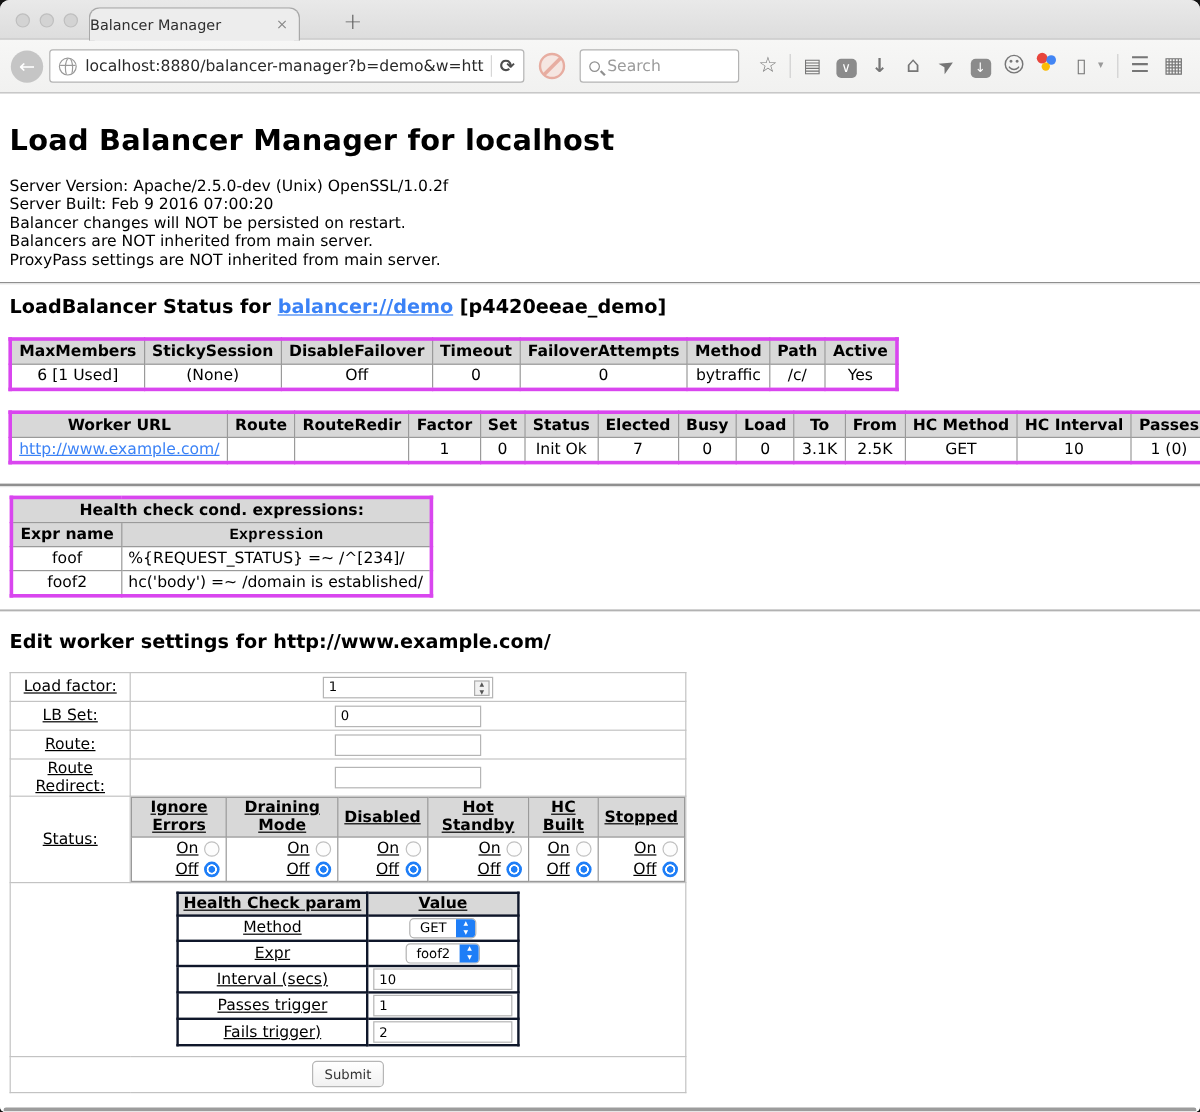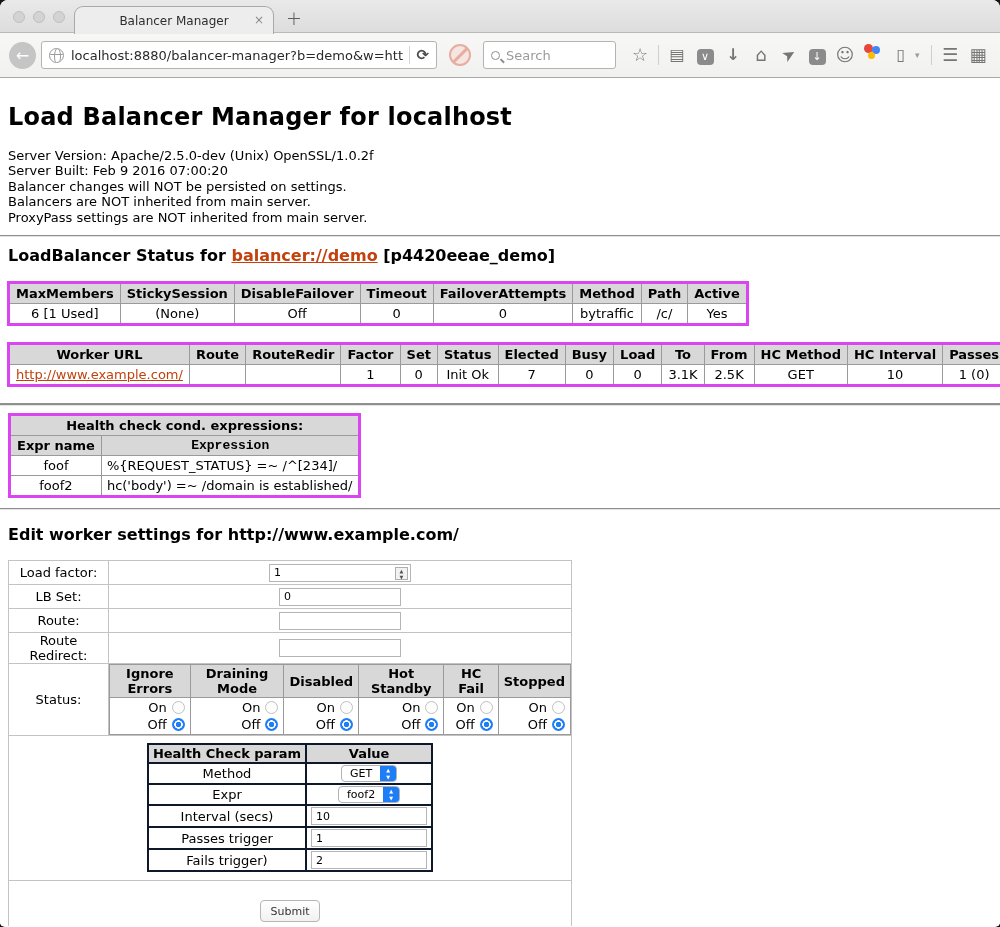--- a/index.html
+++ b/index.html
@@ -3,21 +3,21 @@
 <meta charset="utf-8">
 <style>
   * { box-sizing: border-box; }
   html,body { margin:0; padding:0; background:#161616; font-family:"DejaVu Sans","Liberation Sans",sans-serif; }
   .window { width:1000px; height:927px; margin:0 auto; background:#fff; border-radius:8px 8px 5px 5px; overflow:hidden; position:relative; box-shadow:0 10px 30px rgba(0,0,0,.5); }
 
   
   .tabstrip { height:33px; background:linear-gradient(#e9e9e9,#dddddd); position:relative; border-bottom:1px solid #b9b9b9; }
   .traffic { position:absolute; top:11px; left:13px; display:flex; gap:8px; }
   .traffic span { width:12px; height:12px; border-radius:50%; background:#d3d3d3; border:1px solid #bfbfbf; display:block; }
-  .tab { position:absolute; left:74px; top:6px; width:200px; height:28px; background:#ededed; border:1px solid #a9a9a9; border-bottom:none; border-radius:9px 9px 0 0; display:flex; align-items:center; justify-content:center; font-size:12px; color:#2e2e2e; }
+  .tab { position:absolute; left:74px; top:6px; width:176px; height:28px; background:#ededed; border:1px solid #a9a9a9; border-bottom:none; border-radius:9px 9px 0 0; display:flex; align-items:center; font-size:12px; color:#2e2e2e; }
   .tab .close { position:absolute; right:9px; top:6px; font-size:12px; color:#8a8a8a; line-height:14px; }
   .newtab { position:absolute; left:286px; top:7px; font-size:19px; color:#5d5d5d; font-weight:300; }
 
   .toolbar { height:45px; background:linear-gradient(#f7f7f6,#f1f1f0); border-bottom:1px solid #a8a8a8; display:flex; align-items:center; padding:0 9px; }
   .backbtn { width:27px; height:27px; border-radius:50%; background:#c5c5c5; color:#fff; font-size:16px; display:flex; align-items:center; justify-content:center; margin-right:5px; flex:none; }
   .urlbar { width:396px; height:28px; background:#fff; border:1px solid #b3b3b3; border-radius:3px; display:flex; align-items:center; padding:0 7px; font-size:13px; color:#2a2a2a; flex:none; }
   .globe { width:15px; height:15px; border-radius:50%; border:1.5px solid #9a9a9a; position:relative; margin-right:7px; flex:none; overflow:hidden; }
   .globe:before { content:""; position:absolute; left:4px; top:-1px; width:5px; height:15px; border:1px solid #9a9a9a; border-radius:50%; }
   .globe:after { content:""; position:absolute; left:-1px; top:5px; width:15px; height:1.5px; background:#9a9a9a; }
   .urltext { flex:1; white-space:nowrap; overflow:hidden; }
@@ -40,31 +40,31 @@
   .caret { font-size:9px; color:#9a9a9a; width:12px; }
 
   
   .content { background:#fff; height:848px; overflow:hidden; font-size:13px; color:#000; }
   h1.pagetitle { font-size:24px; font-weight:bold; margin:25px 8px 17px 8px; letter-spacing:.2px; }
   .info { margin:0 8px; line-height:15.4px; font-size:13px; }
   hr.rule { border:none; border-top:1px solid #8f8f8f; border-bottom:1px solid #e3e3e3; margin:10px 0 8px 0; }
   hr.rule2 { border:none; border-top:2px solid #8f8f8f; border-bottom:1px solid #e3e3e3; margin:5px 0 7px 0; }
   hr.rule-bottom { border:none; height:4px; background:#9c9c9c; border-radius:2px; margin:12px 3px 0 3px; }
   h3.section { font-size:16px; font-weight:bold; margin:9px 8px 16px 8px; }
-  a.vlink { color:#c2410c; text-decoration:underline; }
+  a.vlink { color:#3b82f6; text-decoration:underline; }
 
   table.tbl { border-collapse:collapse; border:3px solid #d946ef; margin:0 0 16px 7px; font-size:13px; }
   table.tbl th, table.tbl td { border:1px solid #9a9a9a; padding:2px 6px; text-align:center; white-space:nowrap; height:17px; }
   table.tbl th { background:#d8d8d8; }
   table.tbl td.left { text-align:left; }
   .wtbl { width:961px; }
   .etbl td.left { padding-left:5px; }
 
   
-  table.formtbl { border-collapse:collapse; border:1px solid #8a8a8a; margin:0 0 0 8px; width:564px; font-size:13px; }
+  table.formtbl { border-collapse:collapse; border:1px solid #8a8a8a; margin:0 0 0 8px; width:564px; font-size:13px;text-decoration:underline; }
   table.formtbl > tbody > tr > td { border:1px solid #c3c3c3; padding:0; }
   td.flabel { width:100px; text-align:center; height:24px; }
   td.fval { text-align:center; height:24px; }
   input.txt { height:18px; border:1px solid #b5b5b5; font-size:11px; font-family:inherit; padding:1px 4px; background:#fff; }
   .numwrap { position:relative; display:inline-block; }
   .numwrap input { width:142px; }
   .numstep { position:absolute; right:3px; top:3px; width:13px; height:13px; border:1px solid #aeaeae; background:#f2f2f2; font-size:5px; line-height:6px; color:#555; text-align:center; }
   table.statustbl { border-collapse:collapse; width:100%; font-size:13px; }
   table.statustbl th, table.statustbl td { border:1px solid #9a9a9a; text-align:center; padding:1px 5px; }
   table.statustbl th { background:#d8d8d8; height:18px; }
@@ -73,21 +73,21 @@
   .radio { width:13px; height:13px; border-radius:50%; background:#fdfdfd; border:1px solid #c0c0c0; display:inline-block; }
   .radio.checked { border:none; background:radial-gradient(circle at 50% 50%, #1e7ef7 0 2.5px, #ffffff 3px 4px, #1e7ef7 4.5px 100%); }
   table.hctbl { border-collapse:collapse; border:1px solid #8a8a8a; margin:5px auto 6px auto; font-size:13px; }
   table.hctbl th, table.hctbl td { border:2px solid #0f172a; text-align:center; padding:1px 4px; height:19px; }
   table.hctbl th { background:#d8d8d8; }
   .macsel { display:inline-flex; align-items:center; border:1px solid #b2b2b2; border-radius:4px; background:#fff; height:17px; font-size:11px; overflow:hidden; vertical-align:middle; }
   .macsel .seltext { padding:0 8px; min-width:34px; text-align:center; }
   .macsel .stepper { width:16px; height:17px; background:#1e7ef7; color:#fff; font-size:5px; line-height:6.5px; display:flex; flex-direction:column; align-items:center; justify-content:center; }
   input.hcinput { width:116px; text-align:left; }
   .submitrow { text-align:center; padding:3px 0 4px 0 !important; }
-  button.submit { font-family:inherit; font-size:11px; color:#333; background:linear-gradient(#ffffff,#f1f1f1); border:1px solid #b6b6b6; border-radius:4px; padding:1px 9px; height:22px;margin-top:16px; }
+  button.submit { font-family:inherit; font-size:11px; color:#333; background:linear-gradient(#ffffff,#f1f1f1); border:1px solid #b6b6b6; border-radius:4px; padding:1px 9px; height:22px; }
 </style>
 </head>
 <body>
 
 <div class="window">
 
   <div class="tabstrip">
     <div class="traffic">
       <span></span>
       <span></span>
@@ -130,21 +130,21 @@
       <span class="ticon" style="font-size:18px;">☰</span>
       <span class="ticon" style="font-size:18px;">▦</span>
     </div>
   </div>
 
   <div class="content">
     <h1 class="pagetitle">Load Balancer Manager for localhost</h1>
 
     <div class="info">Server Version: Apache/2.5.0-dev (Unix) OpenSSL/1.0.2f</div>
     <div class="info">Server Built: Feb 9 2016 07:00:20</div>
-    <div class="info">Balancer changes will NOT be persisted on settings.</div>
+    <div class="info">Balancer changes will NOT be persisted on restart.</div>
     <div class="info">Balancers are NOT inherited from main server.</div>
     <div class="info">ProxyPass settings are NOT inherited from main server.</div>
 
     <hr class="rule">
 
     <h3 class="section"><span>LoadBalancer Status for </span><a class="vlink" href="#">balancer://demo</a><span> [p4420eeae_demo]</span></h3>
 
     <table class="tbl">
       <tbody>
           <tr>
@@ -261,21 +261,21 @@
       <tr>
         <td class="flabel">Status:</td>
         <td style="padding:0;">
           <table class="statustbl">
             <tbody>
                   <tr>
               <th>Ignore Errors</th>
               <th>Draining Mode</th>
               <th>Disabled</th>
               <th>Hot Standby</th>
-              <th>HC Fail</th>
+              <th>HC Built</th>
               <th>Stopped</th>
             </tr>
             <tr>
               <td class="radiolines">
                 <div class="rline">
                         <span>On</span>
                         <span class="radio"></span>
                       </div>
                 <div class="rline">
                         <span>Off</span>

